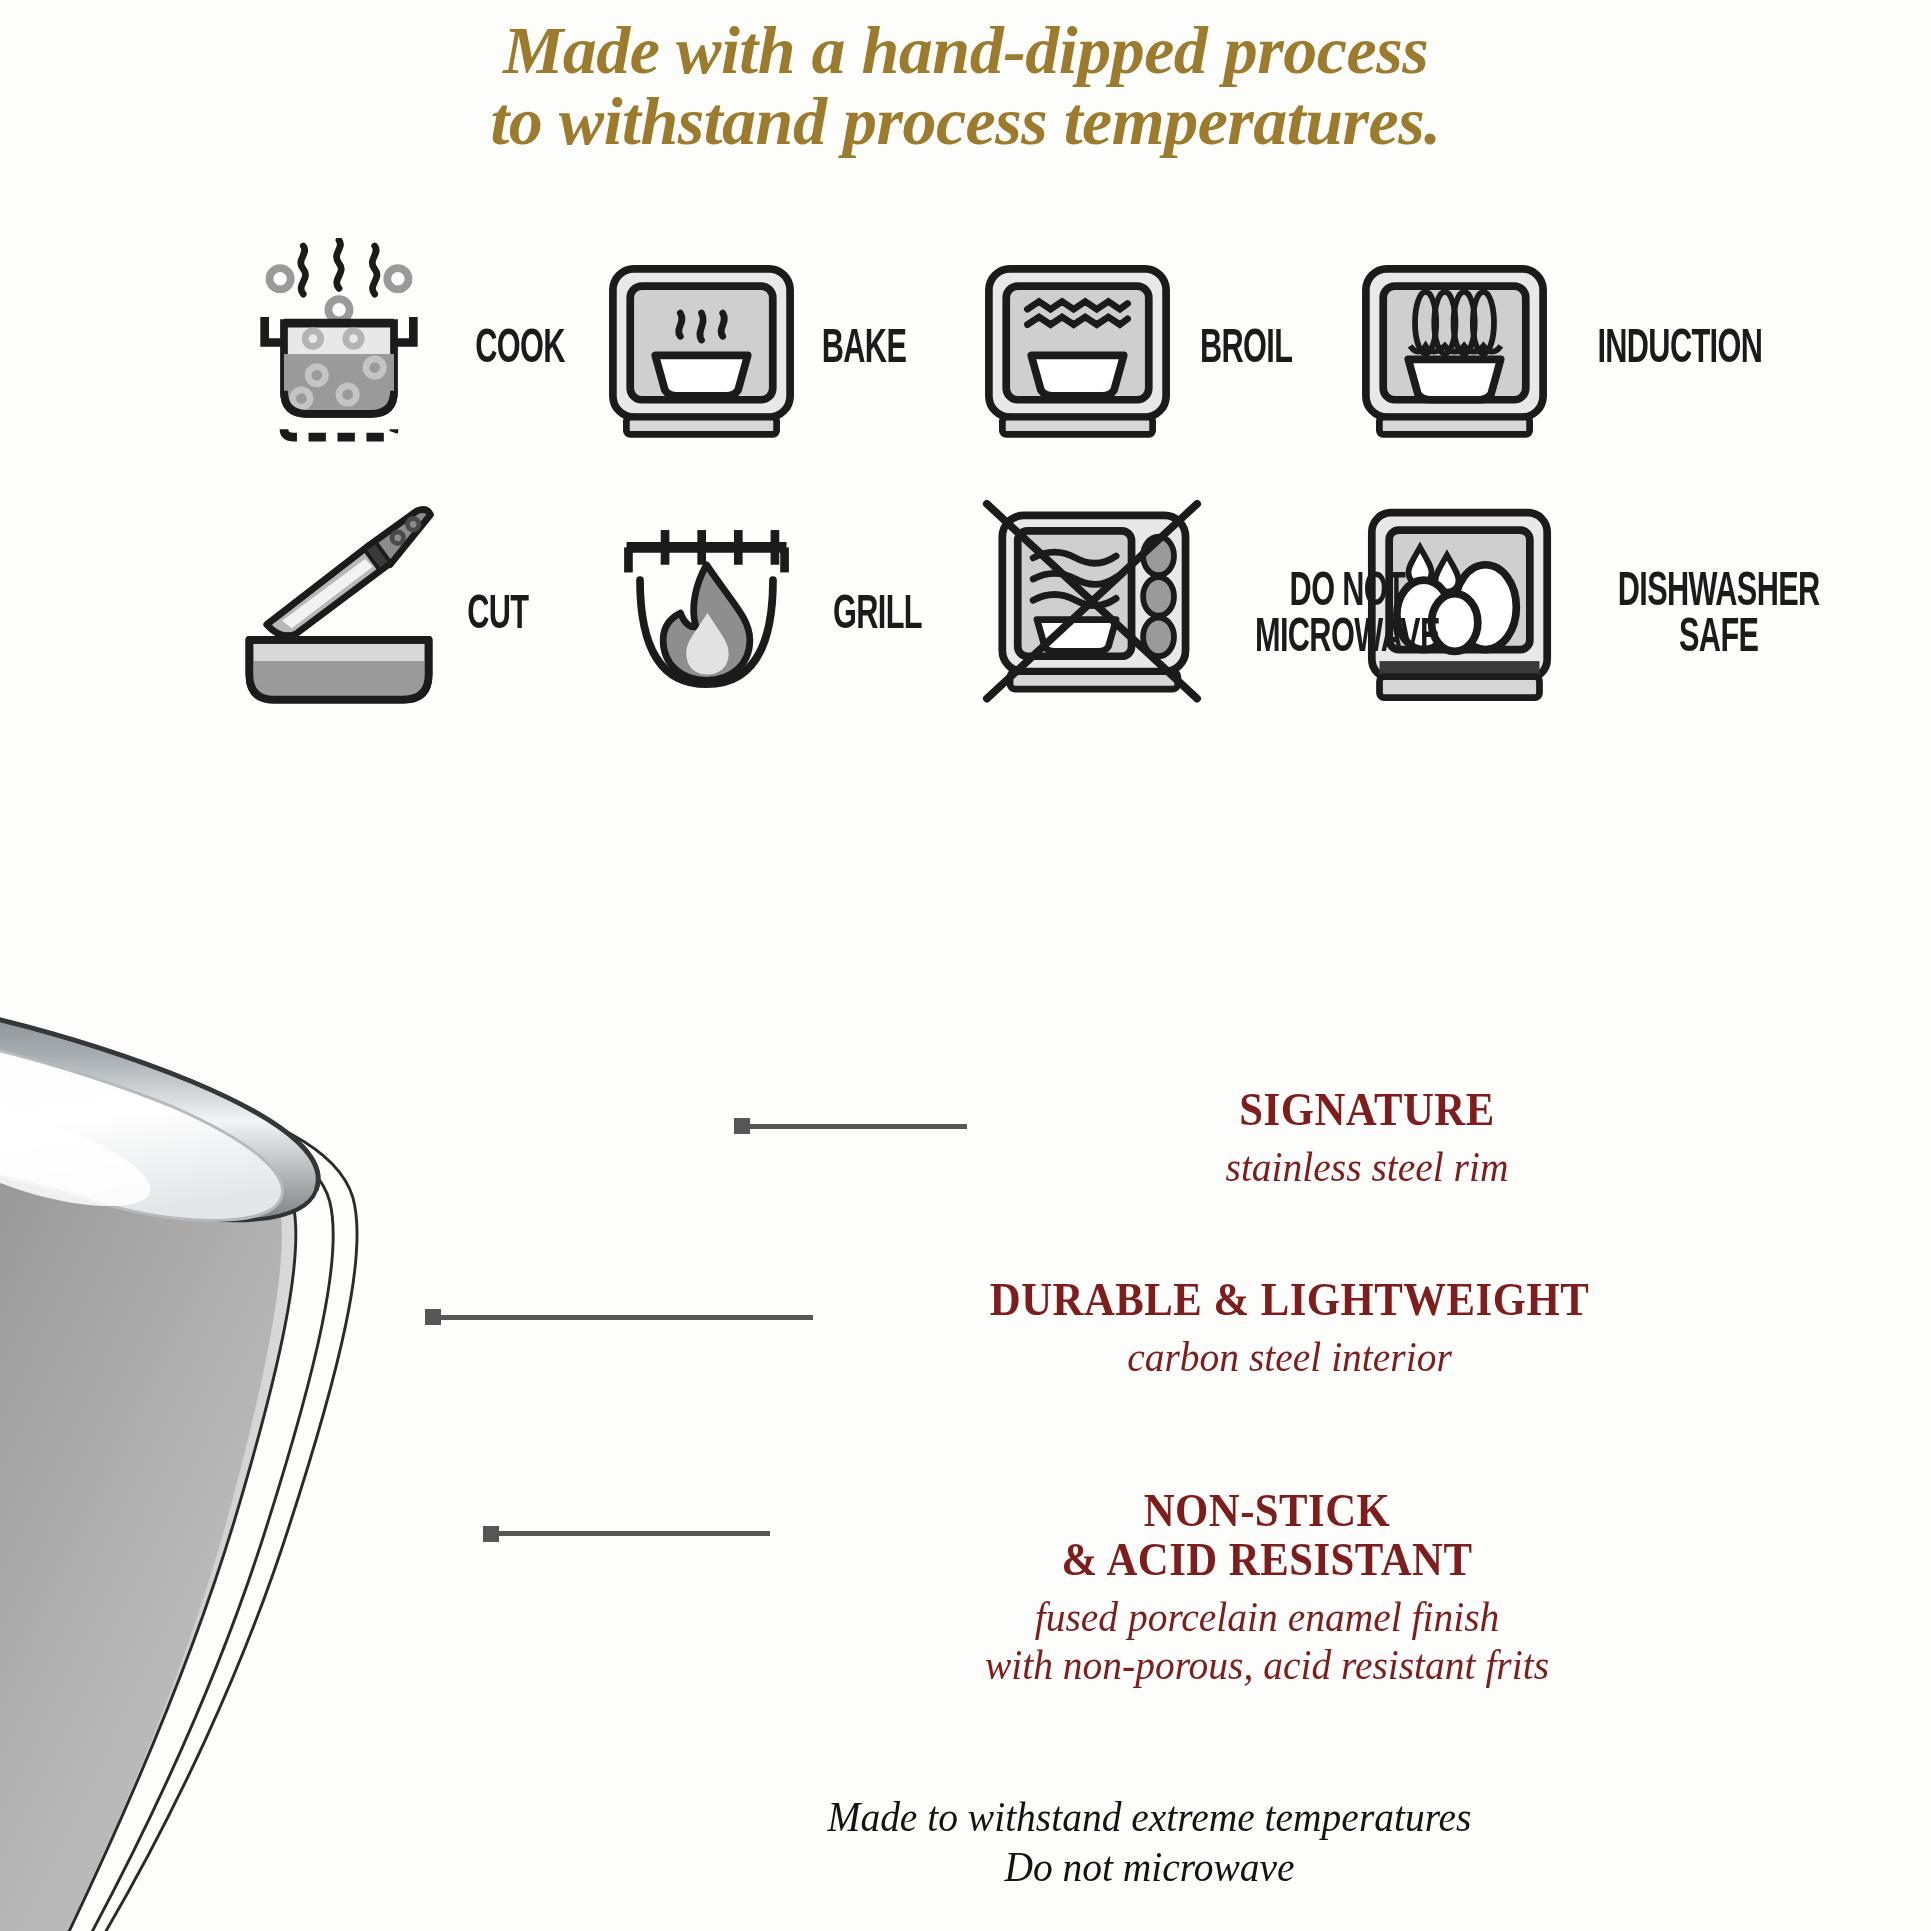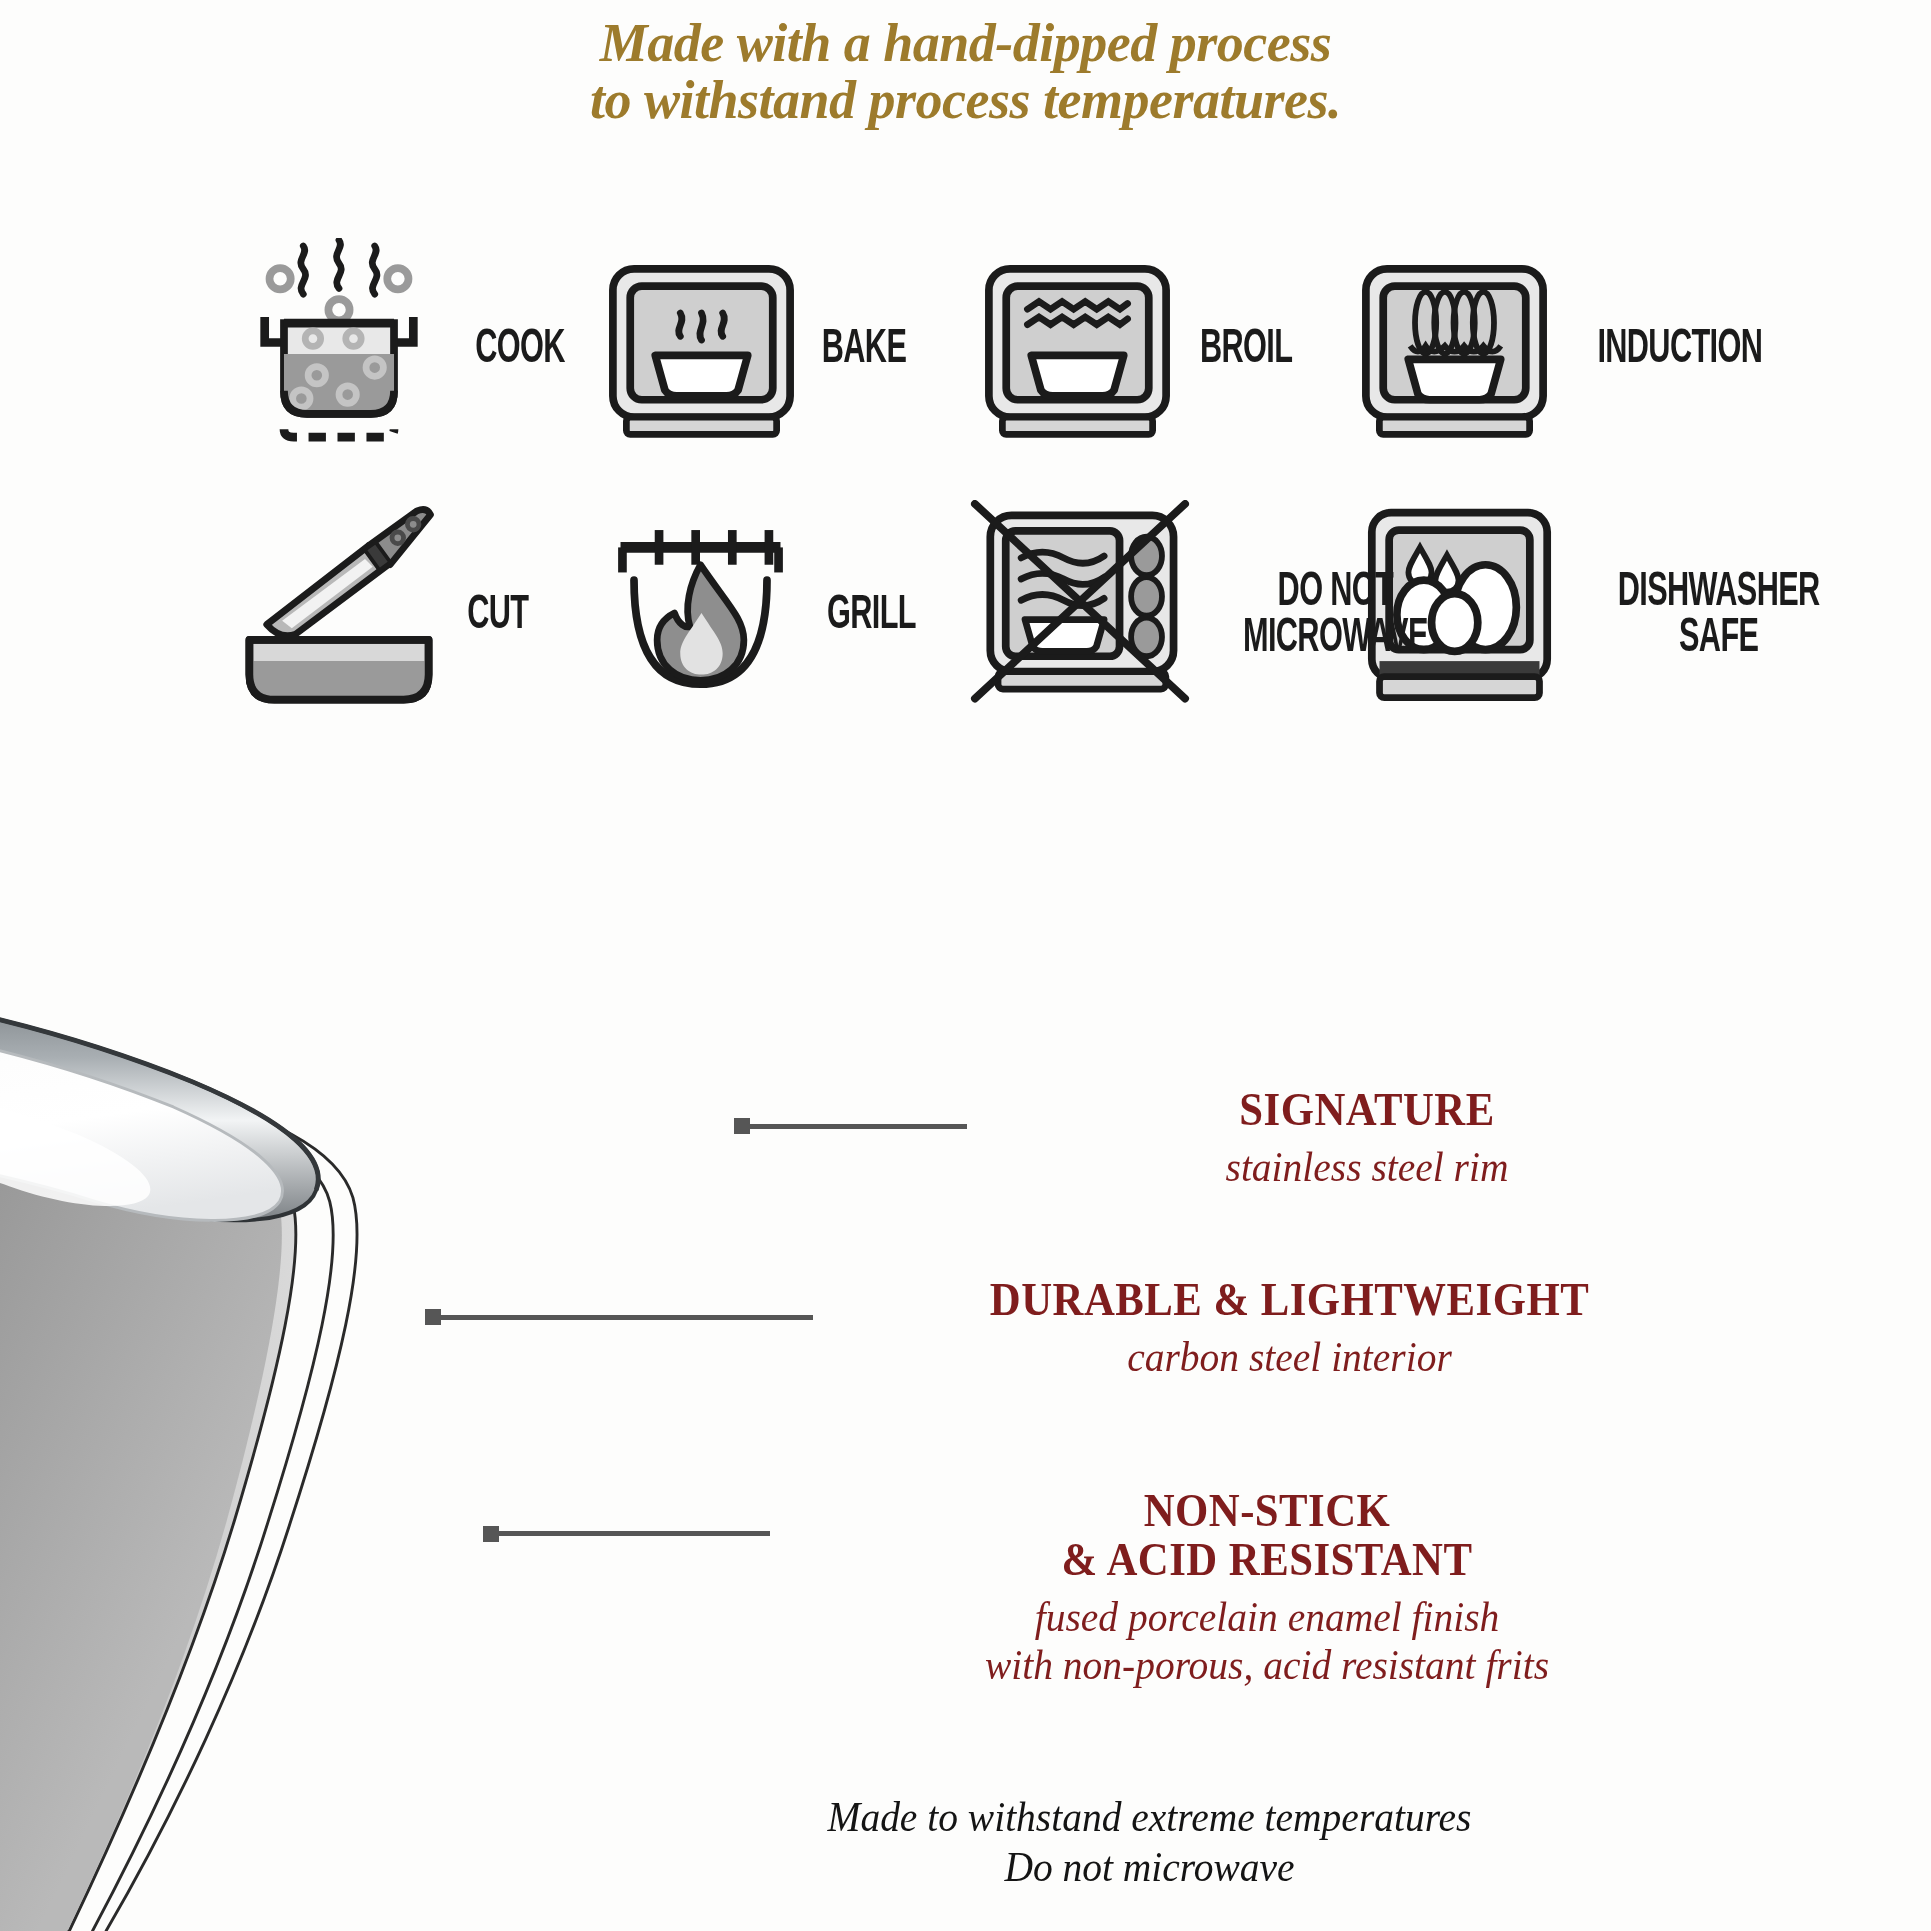--- a/index.html
+++ b/index.html
@@ -11,21 +11,21 @@
     position:relative;
   }
   #stage{position:relative;width:1931px;height:1931px;}
 
   
   .headline{
     position:absolute;top:15.4px;left:0;width:1931px;
     text-align:center;
     font-family:"Liberation Serif", serif;
     font-weight:bold;font-style:italic;
-    font-size:54px;line-height:1.04;
+    font-size:68px;line-height:1.04;
     color:#9d7b2c;
     letter-spacing:-0.5px;
   }
   .headline .l2{display:block;}
 
   
   .icon-grid{
     position:absolute;left:228px;top:238px;
     width:1506px;
   }
@@ -192,21 +192,21 @@
             </g>
             <path d="M52 100 L148 100 L138 136 Q134 142 126 142 L74 142 Q66 142 62 136 Z" fill="#ffffff" stroke="#1b1b1b" stroke-width="8" stroke-linejoin="round"></path>
             <rect x="22" y="160" width="156" height="18" rx="4" fill="#d6d6d6" stroke="#1b1b1b" stroke-width="7"></rect>
           </svg>
         </div>
         <div class="icon-label">INDUCTION</div>
       </div>
 
     </div>
 
-    <div class="icon-row row2" style="margin-top:54px;gap:12px;">
+    <div class="icon-row row2" style="margin-top:54px;">
 
       <div class="icon-cell">
         <div class="icon-art">
           <svg width="222" height="212" viewBox="0 0 230 220">
 
             <path d="M40 124 L146 42 L166 62 L70 134 Q54 140 40 124 Z" fill="#b8b8b8" stroke="#1b1b1b" stroke-width="7" stroke-linejoin="round"></path>
             <path d="M56 120 L142 56 L150 64 L66 128 Z" fill="#f2f2f2" stroke="none"></path>
 
             <path d="M146 42 L196 6 Q206 2 210 10 L168 62 Z" fill="#8c8c8c" stroke="#1b1b1b" stroke-width="7" stroke-linejoin="round"></path>
             <rect x="148" y="40" width="14" height="26" transform="rotate(-36 155 53)" fill="#3a3a3a" stroke="#1b1b1b" stroke-width="4"></rect>

